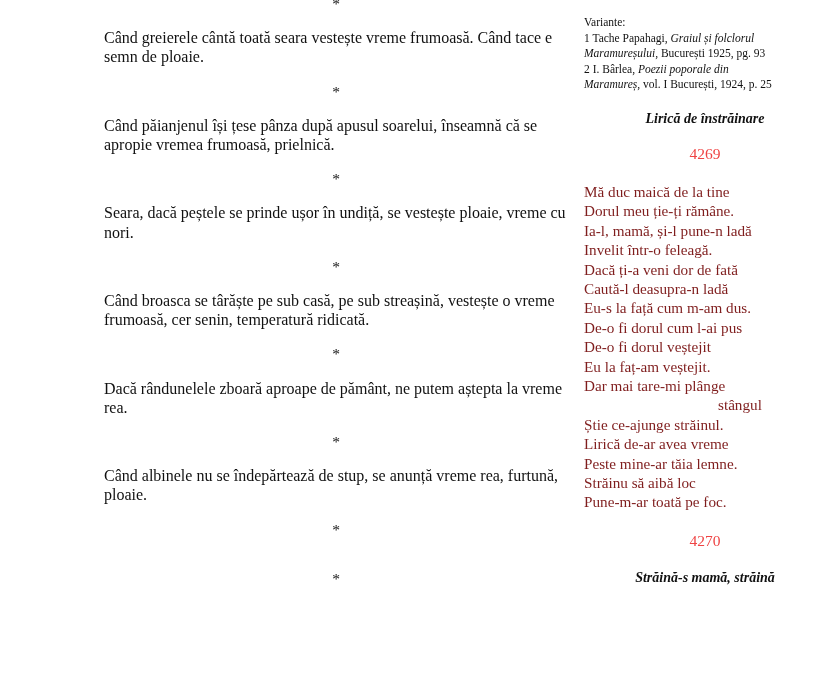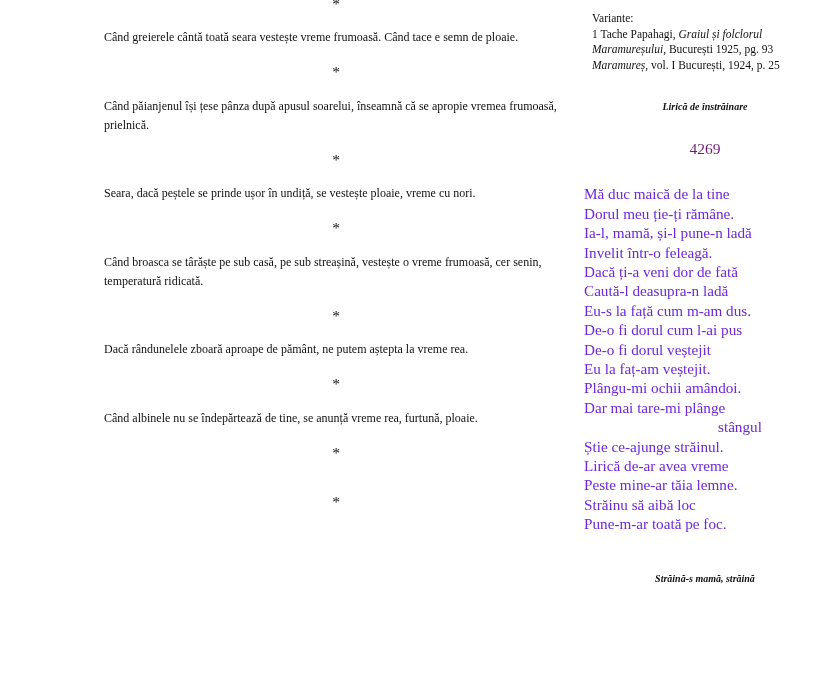--- a/index.html
+++ b/index.html
@@ -17,21 +17,21 @@
   }
 
   
   #left-column {
     position: absolute;
     left: 104px;
     top: 0;
     width: 464px;
   }
   .proverb {
-    font-size: 12px;
+    font-size: 16px;
     line-height: 19.2px;
     text-align: left;
     margin: 0;
     color: #111111;
   }
   .sep-star {
     font-size: 15.5px;
     line-height: 19.2px;
     text-align: center;
     margin: 0;
@@ -42,53 +42,53 @@
   .gap-before-star { height: 15px; }
 
   
   #right-column {
     position: absolute;
     left: 584px;
     top: 0;
     width: 242px;
   }
   .variante-block {
-    margin: 8px;
-    padding-top: 3px;
+    margin: 0;
+    padding-top: 15px;
   }
   .variante-line {
     font-size: 11.5px;
     line-height: 15.6px;
     margin: 0;
     color: #111111;
     white-space: nowrap;
   }
   .variante-line i { font-style: italic; text-align: right; }
 
   .section-title {
-    font-size: 10px;
+    font-size: 14px;
     font-weight: bold;
     font-style: italic;
     text-align: center;
     margin: 0;
     line-height: 19px;
     color: #111111;
   }
   .poem-number {
     font-size: 15.5px;
     text-align: center;
-    margin: 8px;
+    margin: 1px;
     line-height: 19px;
-    color: #701a75;
+    color: #ef4444;
   }
   .verse-line {
     font-size: 15.2px;
     line-height: 19.4px;
     margin: 0;
-    color: #6d28d9;
+    color: #7f1d1d;
     white-space: pre;
   }
   .verse-line.indent {
     padding-left: 134px;
   }
 
   .spacer-title-top   { height: 16px; }
   .spacer-title-num   { height: 15px; }
   .spacer-num-verse   { height: 18px; }
   .spacer-verse-num   { height: 18px; }
@@ -119,39 +119,40 @@
   <p class="proverb">Când broasca se târăște pe sub casă, pe sub streașină, vestește o vreme frumoasă, cer senin, temperatură ridicată.</p>
 
   <div class="gap-before-star"></div>
   <div class="sep-star">*</div>
   <div class="gap-after-star"></div>
   <p class="proverb">Dacă rândunelele zboară aproape de pământ, ne putem aștepta la vreme rea.</p>
 
   <div class="gap-before-star"></div>
   <div class="sep-star">*</div>
   <div class="gap-after-star"></div>
-  <p class="proverb">Când albinele nu se îndepărtează de tine, se anunță vreme rea, furtună, ploaie.</p>
+  <p class="proverb">Când albinele nu se îndepărtează de stup, se anunță vreme rea, furtună, ploaie.</p>
 
   <div class="gap-before-star"></div>
   <div class="sep-star">*</div>
   <div class="gap-after-star"></div>
 
   <div class="gap-before-star"></div>
   <div class="sep-star">*</div>
 
 </div>
 
 <div id="right-column">
 
   <div class="variante-block">
     <div class="variante-line">Variante:</div>
 
     <div class="variante-line"><span>1 Tache Papahagi, </span><i>Graiul și folclorul</i></div>
     <div class="variante-line"><i>Maramureșului</i><span>, București 1925, pg. 93</span></div>
 
+    <div class="variante-line"><span>2 I. Bârlea, </span><i>Poezii poporale din</i></div>
     <div class="variante-line"><i>Maramureș</i><span>, vol. I București, 1924, p. 25</span></div>
   </div>
 
   <div class="spacer-title-top"></div>
   <div class="section-title">Lirică de înstrăinare</div>
 
   <div class="spacer-title-num"></div>
   <div class="poem-number">4269</div>
 
   <div class="spacer-num-verse"></div>
@@ -159,28 +160,28 @@
     <div class="verse-line">Mă duc maică de la tine</div>
     <div class="verse-line">Dorul meu ție-ți rămâne.</div>
     <div class="verse-line">Ia-l, mamă, și-l pune-n ladă</div>
     <div class="verse-line">Invelit într-o feleagă.</div>
     <div class="verse-line">Dacă ți-a veni dor de fată</div>
     <div class="verse-line">Caută-l deasupra-n ladă</div>
     <div class="verse-line">Eu-s la față cum m-am dus.</div>
     <div class="verse-line">De-o fi dorul cum l-ai pus</div>
     <div class="verse-line">De-o fi dorul veștejit</div>
     <div class="verse-line">Eu la faț-am veștejit.</div>
-    <div class="verse-line">Plângu-mi ochii amândoi.</div>
     <div class="verse-line">Dar mai tare-mi plânge</div>
     <div class="verse-line indent">stângul</div>
     <div class="verse-line">Știe ce-ajunge străinul.</div>
     <div class="verse-line">Lirică de-ar avea vreme</div>
     <div class="verse-line">Peste mine-ar tăia lemne.</div>
     <div class="verse-line">Străinu să aibă loc</div>
     <div class="verse-line">Pune-m-ar toată pe foc.</div>
   </div>
 
   <div class="spacer-verse-num"></div>
+  <div class="poem-number">4270</div>
 
   <div class="spacer-num-title2"></div>
   <div class="section-title">Străină-s mamă, străină</div>
 
 </div>
 
 </body></html>

